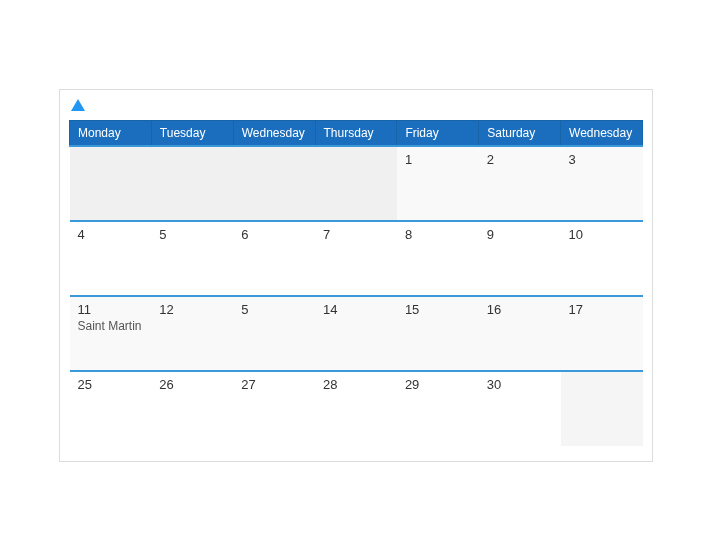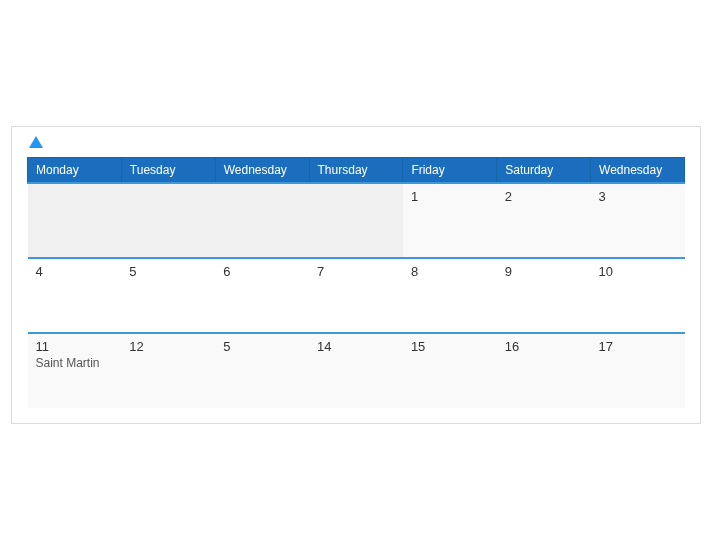--- a/index.html
+++ b/index.html
@@ -6,24 +6,24 @@
     body {
       font-family: Arial, sans-serif;
       background: #fff;
       width: 712px;
       height: 550px;
       display: flex;
       align-items: center;
       justify-content: center;
     }
     .calendar-container {
-      width: 690px;
+      width: 594px;
       background: #fff;
       border: 1px solid #ddd;
-      padding: 10px 15px 15px;
+      padding: 10px 9px 15px;
     }
     .calendar-header {
       display: flex;
       align-items: center;
       justify-content: center;
       position: relative;
       margin-bottom: 10px;
       padding: 5px 0;
     }
     .logo {
@@ -206,15 +206,36 @@
           <td>
             <span class="day-number">15</span>
           </td>
           <td>
             <span class="day-number">16</span>
           </td>
           <td>
             <span class="day-number">17</span>
           </td>
         </tr>
+        <tr>
+          <td>
+            <span class="day-number">25</span>
+          </td>
+          <td>
+            <span class="day-number">26</span>
+          </td>
+          <td>
+            <span class="day-number">27</span>
+          </td>
+          <td>
+            <span class="day-number">28</span>
+          </td>
+          <td>
+            <span class="day-number">29</span>
+          </td>
+          <td>
+            <span class="day-number">30</span>
+          </td>
+          <td class="empty"></td>
+        </tr>
       </tbody>
   </table>
 </div>
 
 </body></html>

